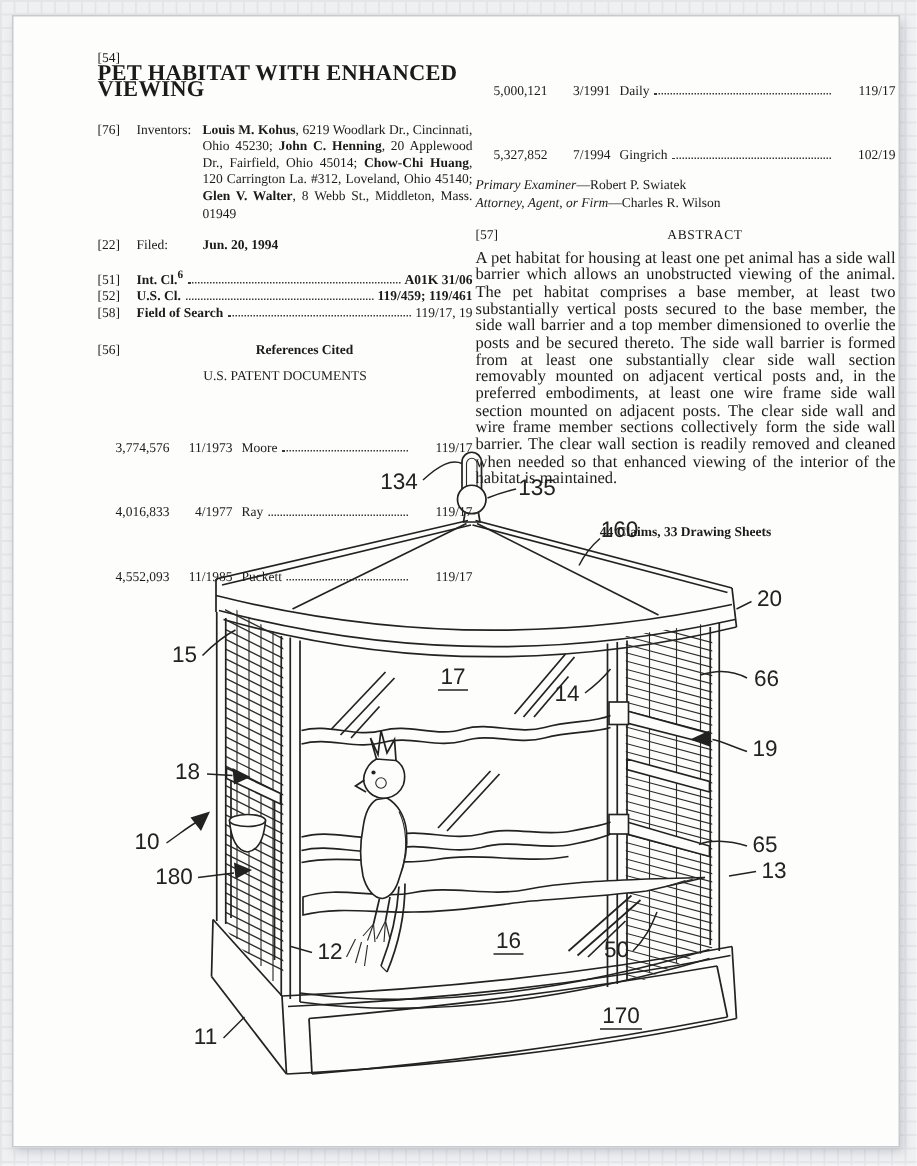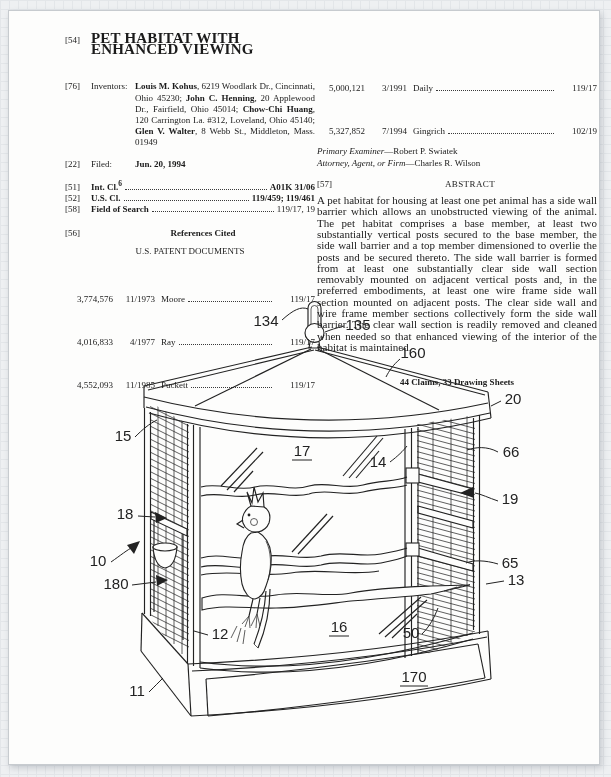--- a/index.html
+++ b/index.html
@@ -12,26 +12,26 @@
     background-size:9px 9px;
     font-family:"Liberation Serif", serif;
     color:#1b1b1b;
   }
   .page{
     position:absolute;left:8px;top:10px;width:590px;height:753px;
     background:#fdfdfc;border:1px solid #c7cbcf;
     box-shadow:2px 3px 6px rgba(60,70,80,.22);
   }
   .col-left{position:absolute;left:56px;top:22px;width:250px;font-size:9px;line-height:11.2px;}
-  .col-right{position:absolute;left:308px;top:40px;width:280px;font-size:9px;line-height:11.2px;}
+  .col-right{position:absolute;left:308px;top:12px;width:280px;font-size:9px;line-height:11.2px;}
   .row{display:flex;align-items:baseline;}
   .num{width:26px;flex:none;}
   .lbl{width:44px;flex:none;}
   b,.b{font-weight:bold;}
-  .title-row{margin-bottom:26px;}
+  .title-row{margin-bottom:14px;flex-direction:column;}
   .title-row .t{font-weight:bold;font-size:15px;letter-spacing:.2px;}
   .inv-row{margin-bottom:3px;}
   .inv-text{flex:1;text-align:justify;}
   .mt8{margin-top:8px;} .mt10{margin-top:10px;}
   .dots{flex:1;border-bottom:1.6px dotted #3a3a3a;margin:0 3px 2px 3px;height:7px;min-width:12px;}
   .rt{flex:none;}
   .center{text-align:center;}
   .refhead{font-weight:bold;margin-top:13px;}
   .refsub{margin-top:6px;margin-bottom:5px;}
   .refrow{display:flex;align-items:baseline;}

